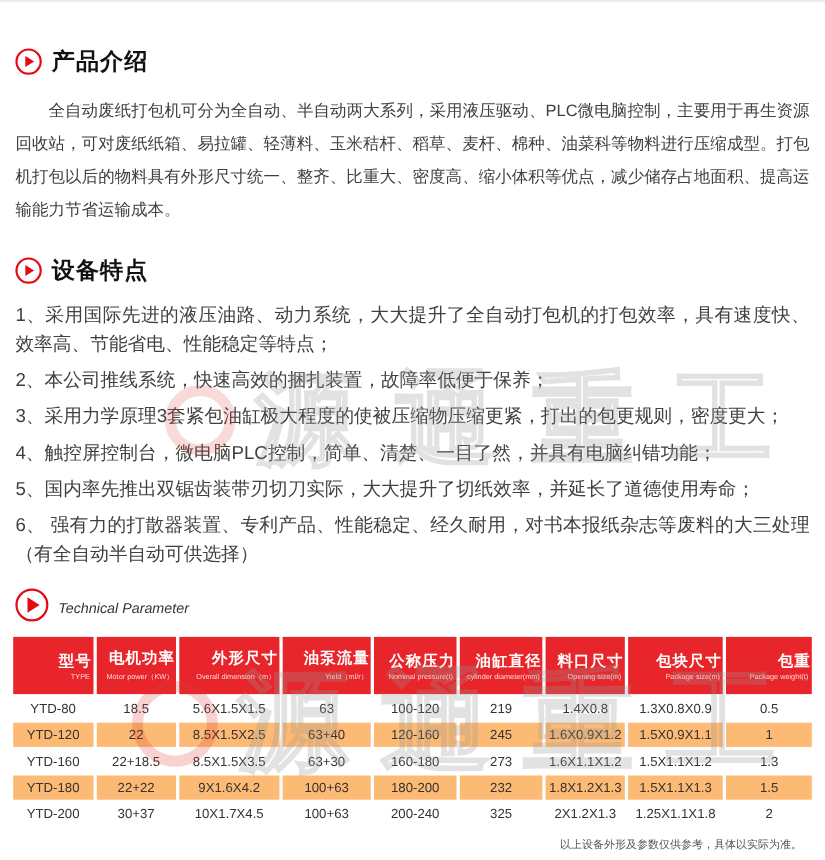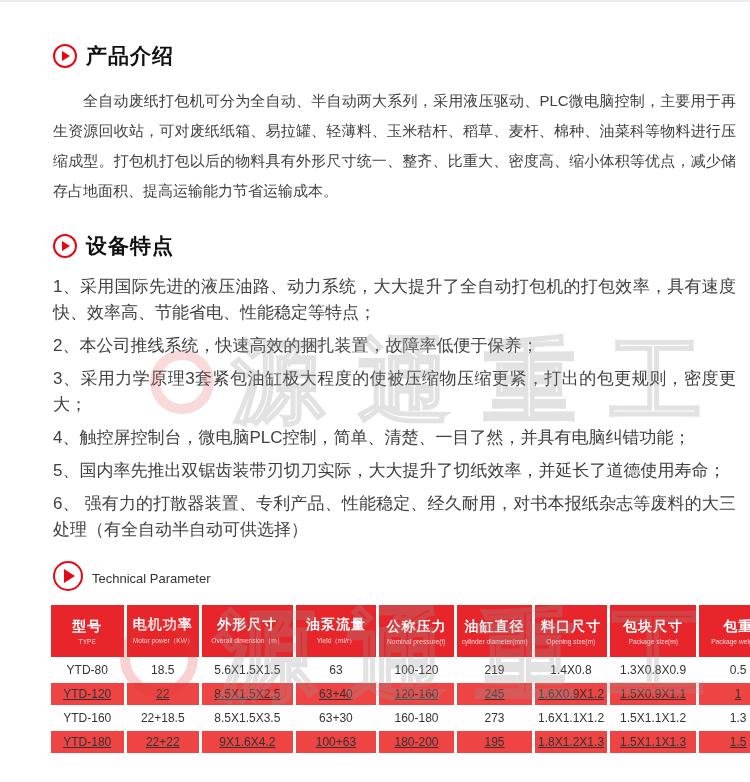--- a/index.html
+++ b/index.html
@@ -1,66 +1,66 @@
 <!DOCTYPE html>
 <html><head>
 <meta charset="utf-8">
 <style>
   html,body{margin:0;padding:0;background:#fff;}
   body{
     width:750px;height:782px;position:relative;overflow:hidden;
     font-family:"Liberation Sans","DejaVu Sans",sans-serif;
     color:#3f3f3f;border-top:2px solid #ececec;box-sizing:border-box;
   }
-  .content{position:relative;z-index:2;padding-left:39px;}
+  .content{position:relative;z-index:2;}
 
   
   .sec-head{display:flex;align-items:center;margin:0 0 0 14px;}
   .sec-head.first{padding-top:40px;}
   .play-icon{
     width:20px;height:20px;border:2px solid #e50914;border-radius:50%;
     display:inline-flex;align-items:center;justify-content:center;flex:0 0 auto;
     margin-right:9px;
   }
   .play-icon .tri{
     width:0;height:0;border-left:8px solid #e50914;
     border-top:5px solid transparent;border-bottom:5px solid transparent;margin-left:2px;
   }
   .play-icon.big{width:26px;height:26px;}
   .play-icon.big .tri{border-left-width:11px;border-top-width:7px;border-bottom-width:7px;}
   .sec-title{font-size:21px;font-weight:bold;color:#111;letter-spacing:1px;}
-  .sec-sub{font-size:13px;color:#333;margin-top:5px;}
+  .sec-sub{font-size:13px;color:#333;margin-top:5px;font-style:italic;}
 
   
   .intro-para{
     margin:16px 14px 16px 14px;font-size:15px;line-height:30px;color:#404040;
     text-indent:2em;text-align:justify;
   }
 
   
   .features{margin:14px 14px 0 14px;}
   .feature-item{font-size:17px;line-height:26px;color:#404040;margin-bottom:7px;text-align:justify;}
 
   
   .spec-wrap{margin:12px 9px 0 9px;}
   table.spec{
     width:732px;table-layout:fixed;border-collapse:separate;border-spacing:3px 2px;
     font-family:"Liberation Sans","DejaVu Sans",sans-serif;
   }
   table.spec th{
     background:#e8252a;color:#fff;font-weight:bold;height:48px;
-    padding:2px 1px;vertical-align:middle;text-align:center;
+    padding:2px 1px;vertical-align:middle;text-align:right;
   }
   table.spec th .zh{display:block;font-size:14px;letter-spacing:1px;}
   table.spec th .en{display:block;font-size:7px;font-weight:normal;color:#ffd7d7;margin-top:2px;transform:scale(.95);}
   table.spec td{
     height:22px;text-align:center;font-size:12px;color:#333;padding:0 1px;vertical-align:middle;
   }
   table.spec tr.odd td{background:#ffffff;}
-  table.spec tr.even td{background:#ef4444;text-decoration:underline;}
+  table.spec tr.even td{background:#fdba74;}
 
   .footnote{
     margin:8px 12px 0 0;text-align:right;font-size:10px;color:#555;
   }
 
   
   .watermark{
     position:absolute;z-index:3;pointer-events:none;display:flex;align-items:center;
     opacity:.5;
   }
@@ -205,27 +205,39 @@
             <td>1.6X1.1X1.2</td>
             <td>1.5X1.1X1.2</td>
             <td>1.3</td>
           </tr>
           <tr class="even">
             <td>YTD-180</td>
             <td>22+22</td>
             <td>9X1.6X4.2</td>
             <td>100+63</td>
             <td>180-200</td>
-            <td>195</td>
+            <td>232</td>
             <td>1.8X1.2X1.3</td>
             <td>1.5X1.1X1.3</td>
             <td>1.5</td>
           </tr>
+          <tr class="odd">
+            <td>YTD-200</td>
+            <td>30+37</td>
+            <td>10X1.7X4.5</td>
+            <td>100+63</td>
+            <td>200-240</td>
+            <td>325</td>
+            <td>2X1.2X1.3</td>
+            <td>1.25X1.1X1.8</td>
+            <td>2</td>
+          </tr>
         </tbody>
     </table>
+    <div class="footnote">以上设备外形及参数仅供参考，具体以实际为准。</div>
   </div>
 
 </div>
 
 <div class="watermark wm1">
   <span class="wm-ring"></span>
   <span class="wm-text">源通重工</span>
 </div>
 <div class="watermark wm2">
   <span class="wm-ring"></span>

